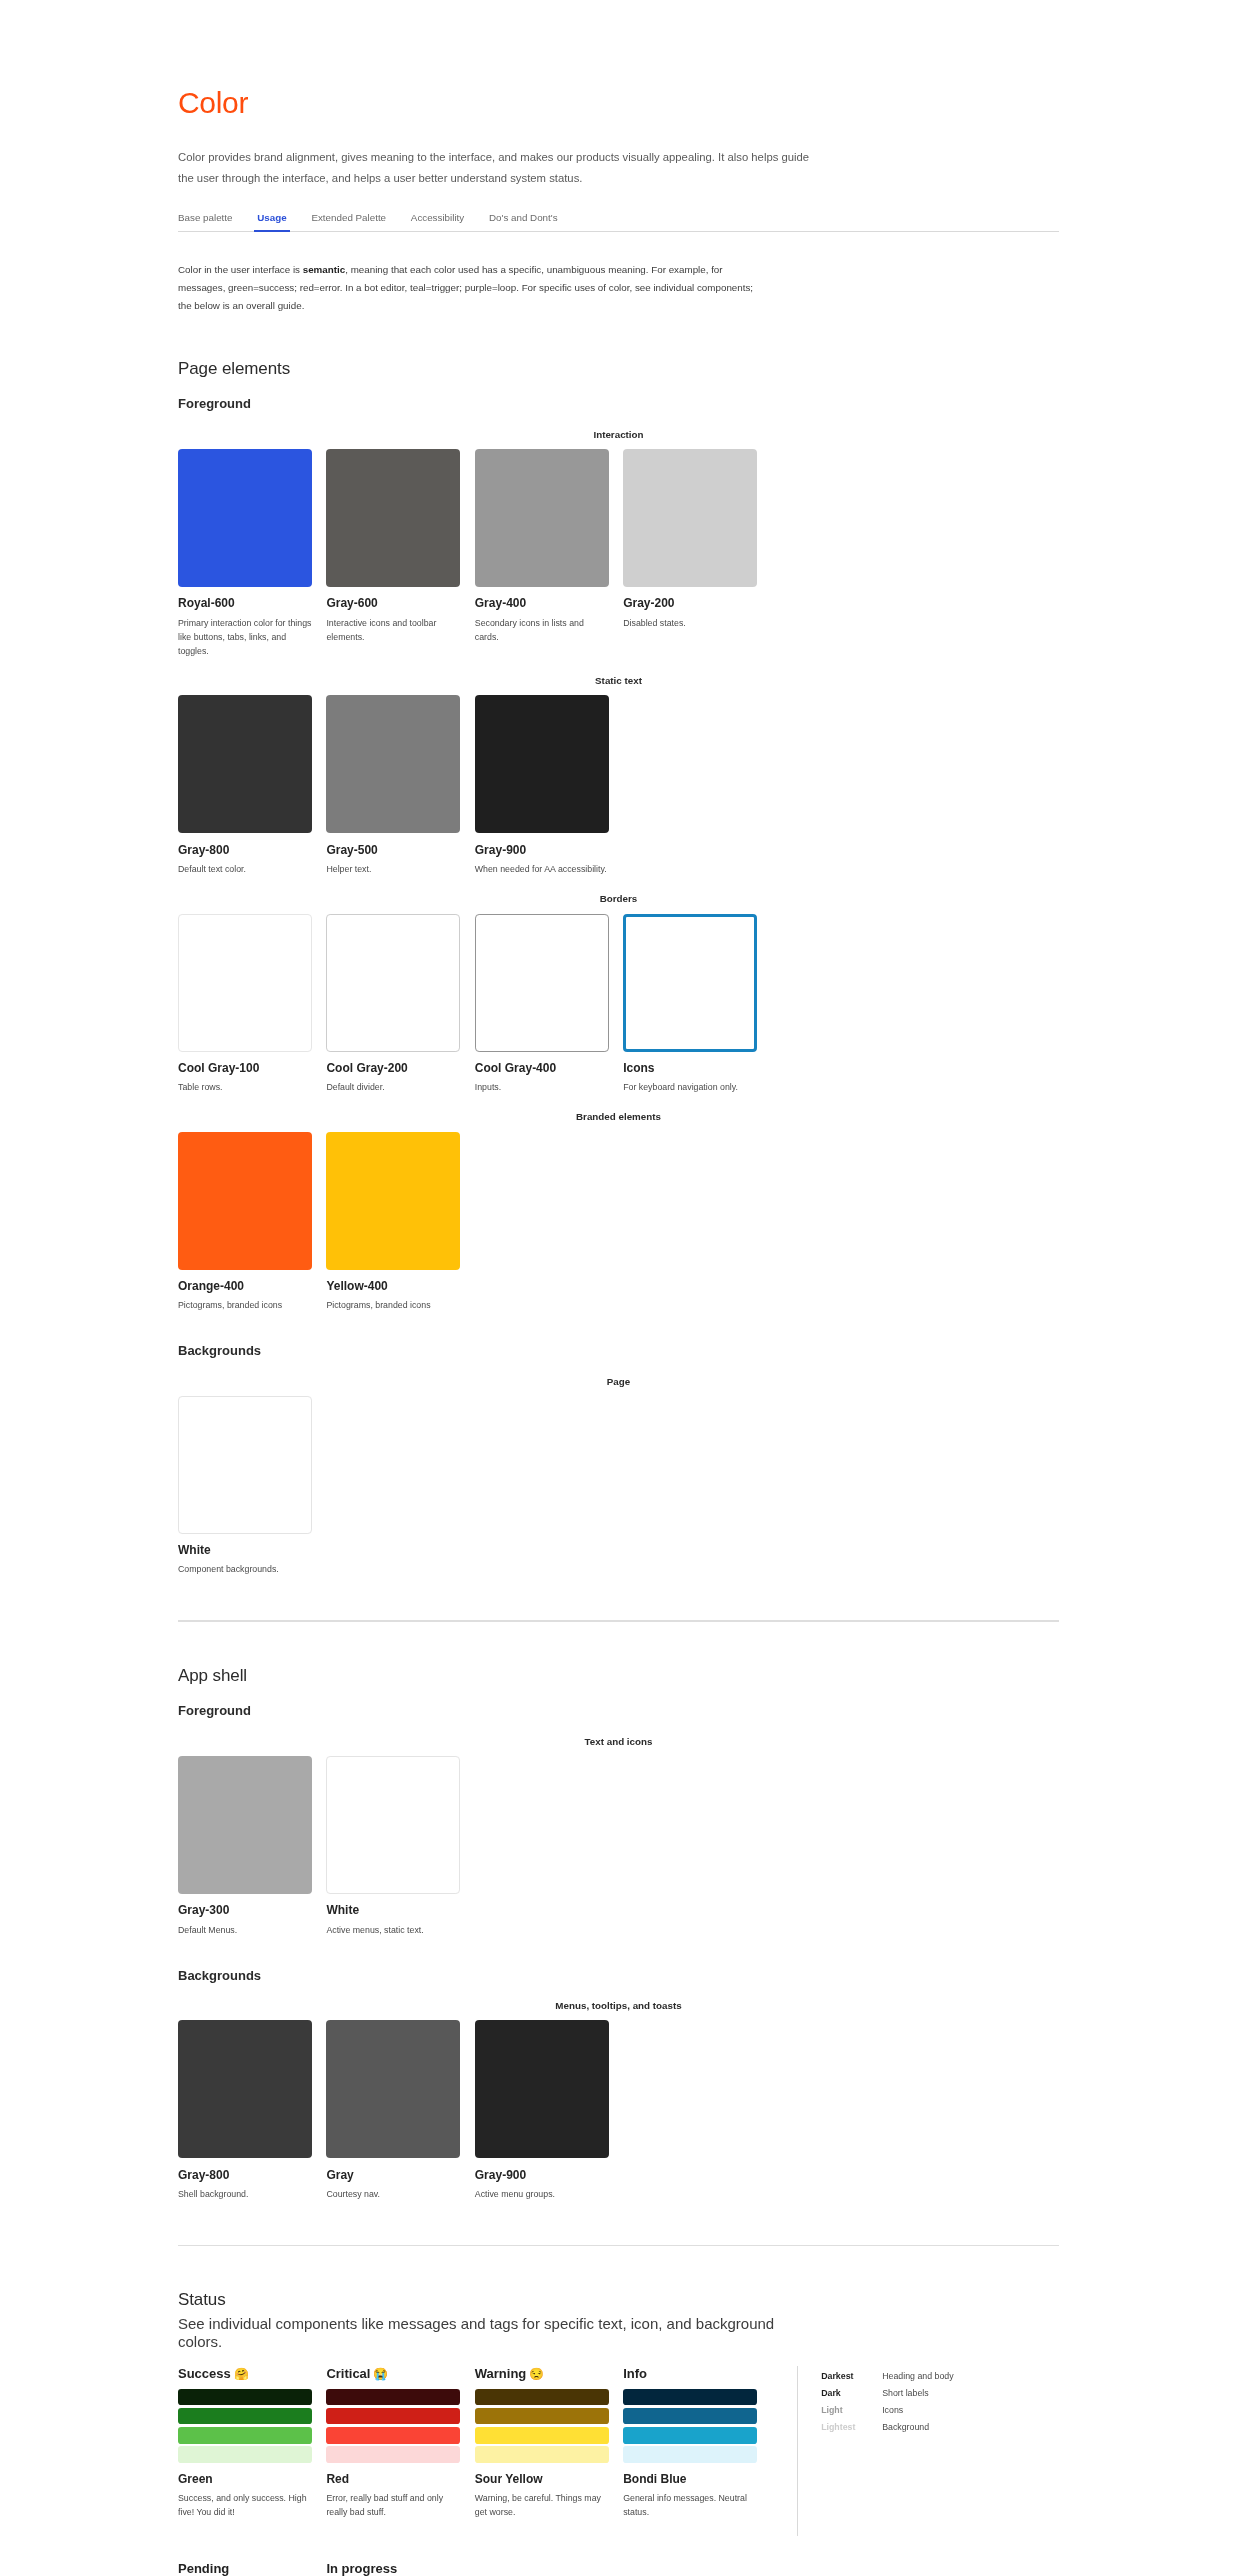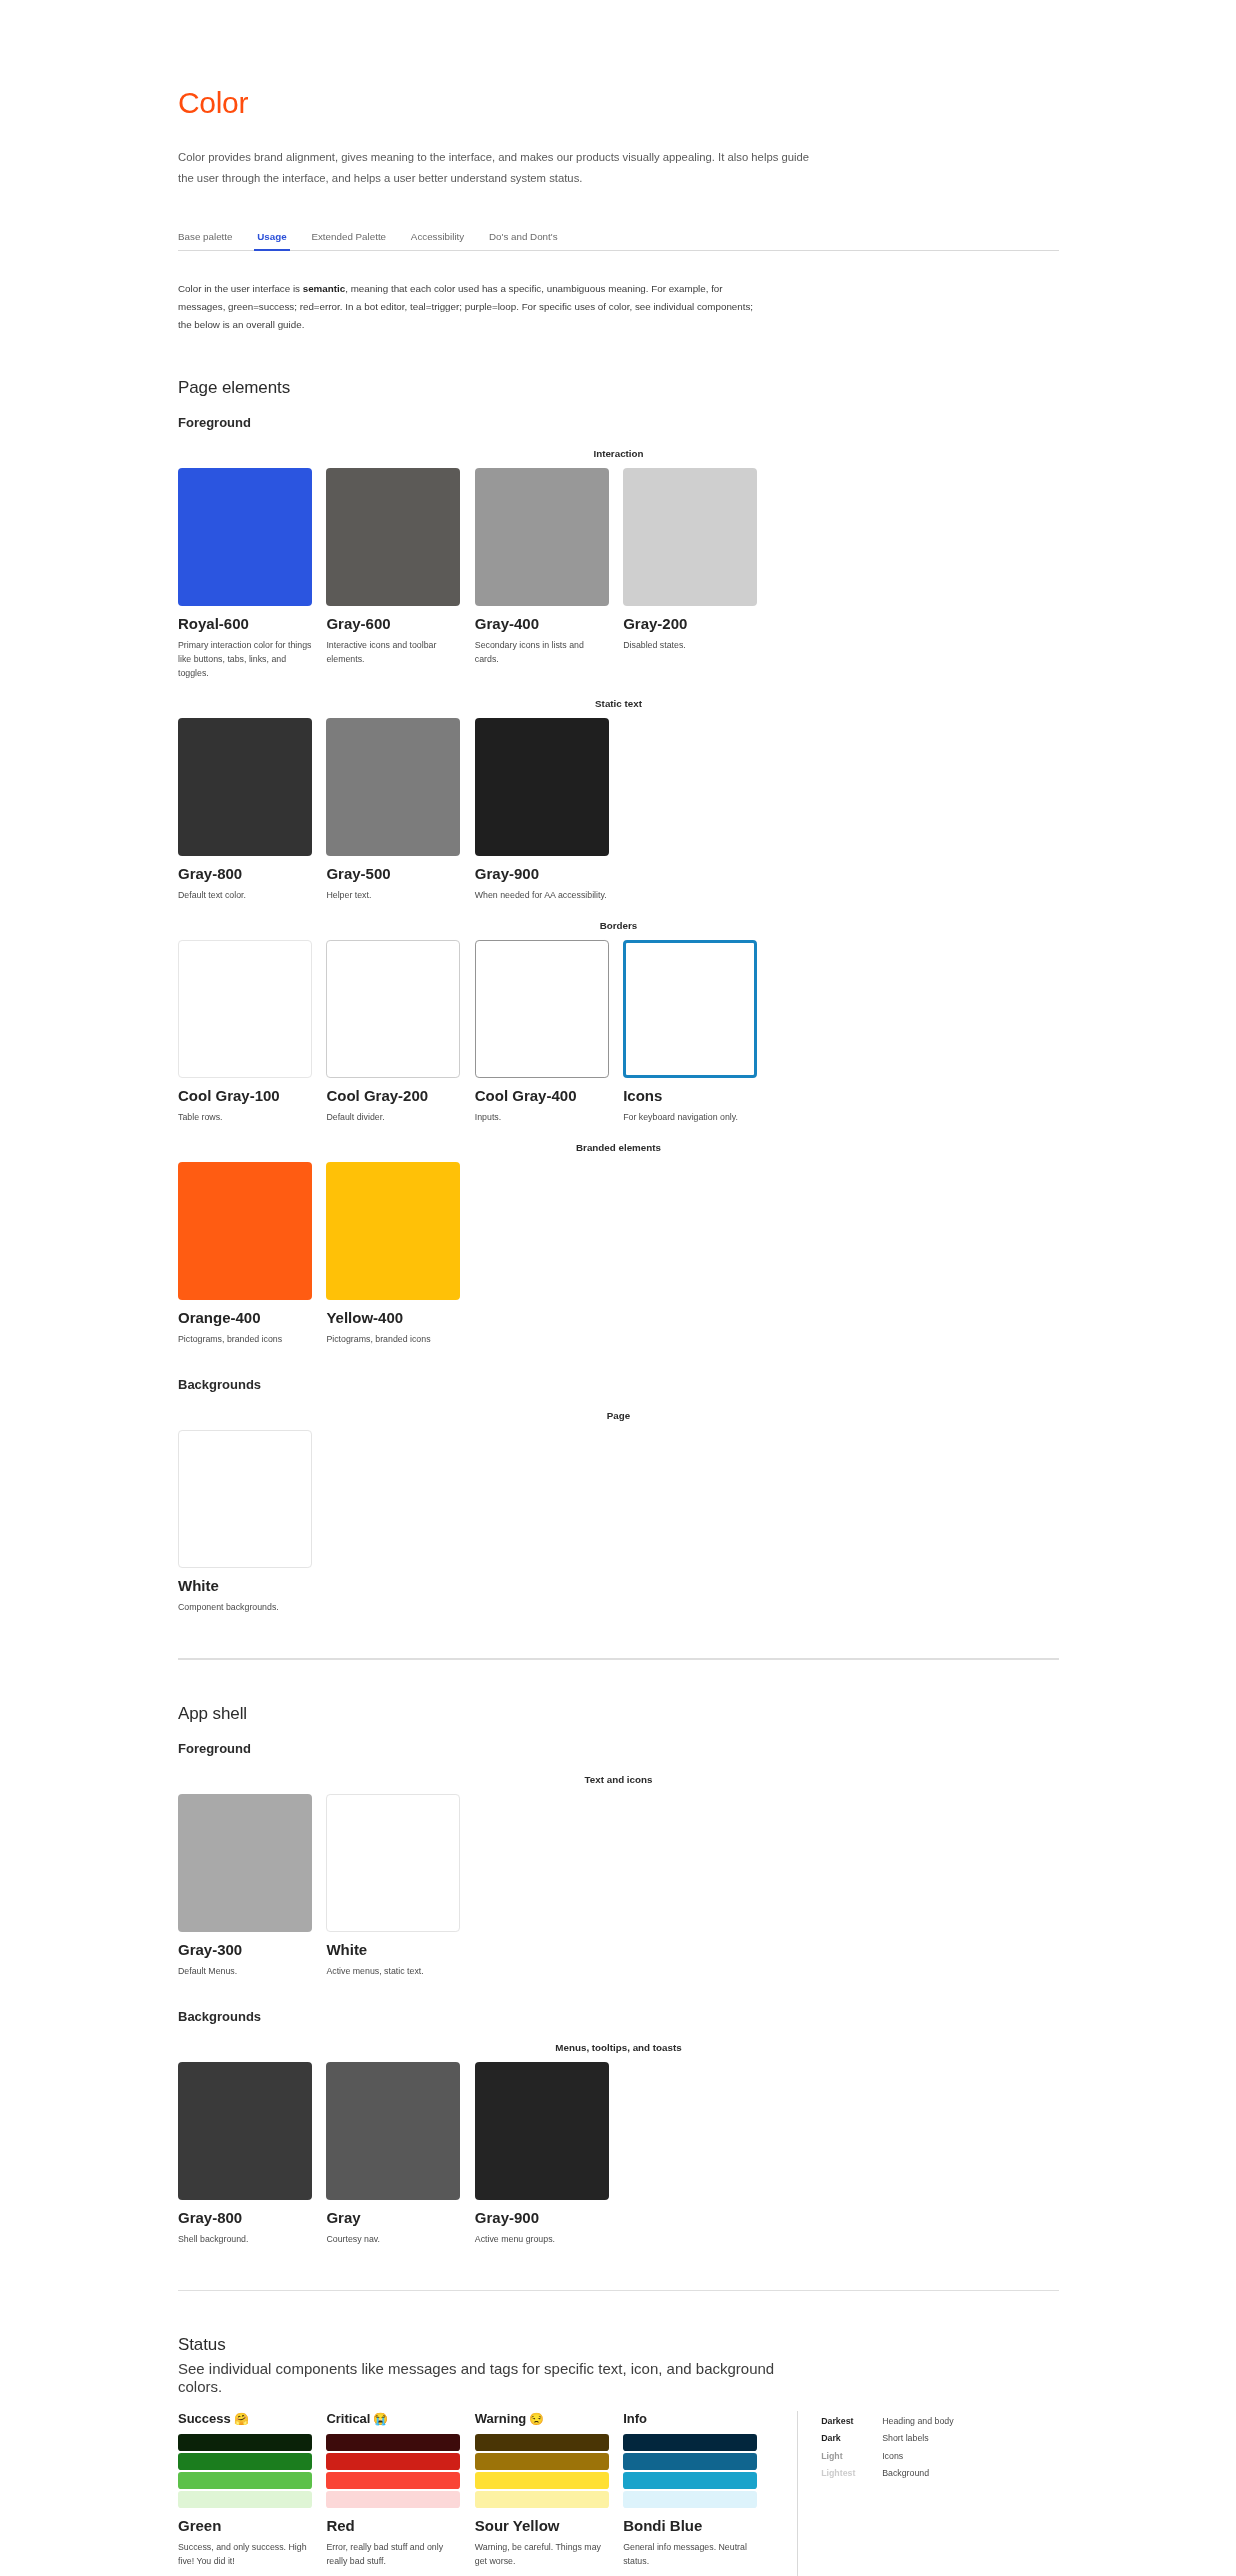--- a/index.html
+++ b/index.html
@@ -29,21 +29,21 @@
   .intro-para {
     font-size: 11.3px;
     line-height: 20.6px;
     color: #5a5a5a;
     max-width: 644px;
     font-weight: 400;
   }
 
   
   .tabbar {
-    margin-top: 43px;
+    margin-top: 24px;
     position: relative;
     border-bottom: 1px solid #d9d9d9;
     display: flex;
     align-items: flex-end;
     gap: 0;
   }
   .tab {
     font-size: 9.8px;
     color: #6b6b6b;
     padding: 0 12.4px 7.7px 12.4px;
@@ -120,21 +120,21 @@
   .swatch-chip {
     width: 134px;
     height: 138px;
     border-radius: 4.1px;
   }
   .swatch-chip.bordered {
     background: #ffffff;
     border-style: solid;
   }
   .swatch-name {
-    font-size: 15px;
+    font-size: 12px;
     font-weight: 700;
     color: #242424;
     margin-top: 9.3px;
     line-height: 1.25;
   }
   .swatch-desc {
     font-size: 8.8px;
     line-height: 14px;
     color: #4a4a4a;
     margin-top: 4.1px;

